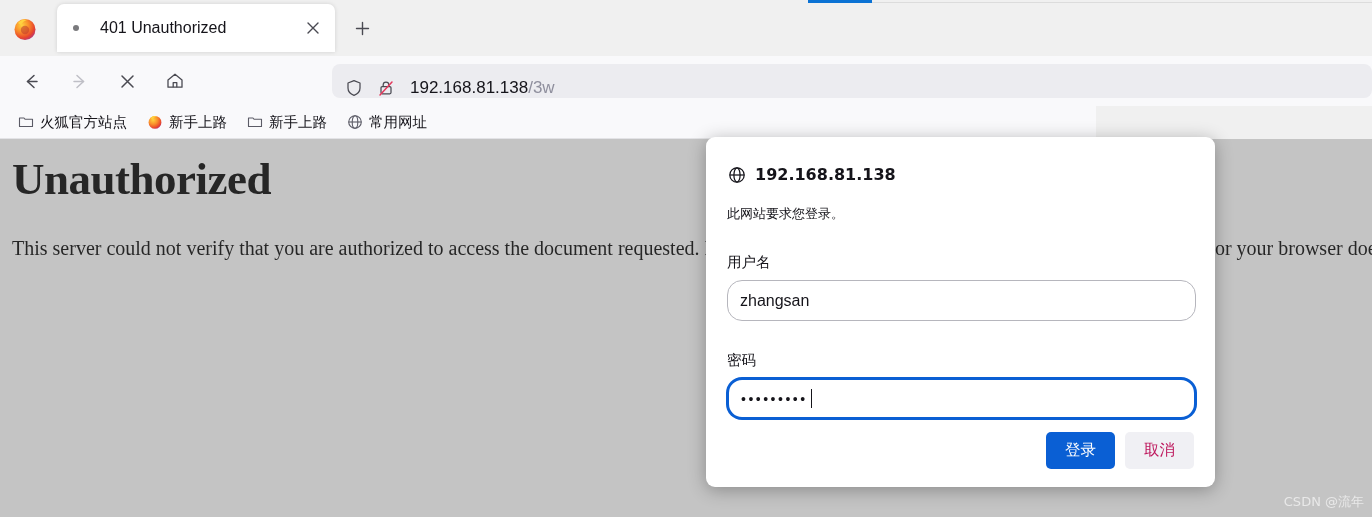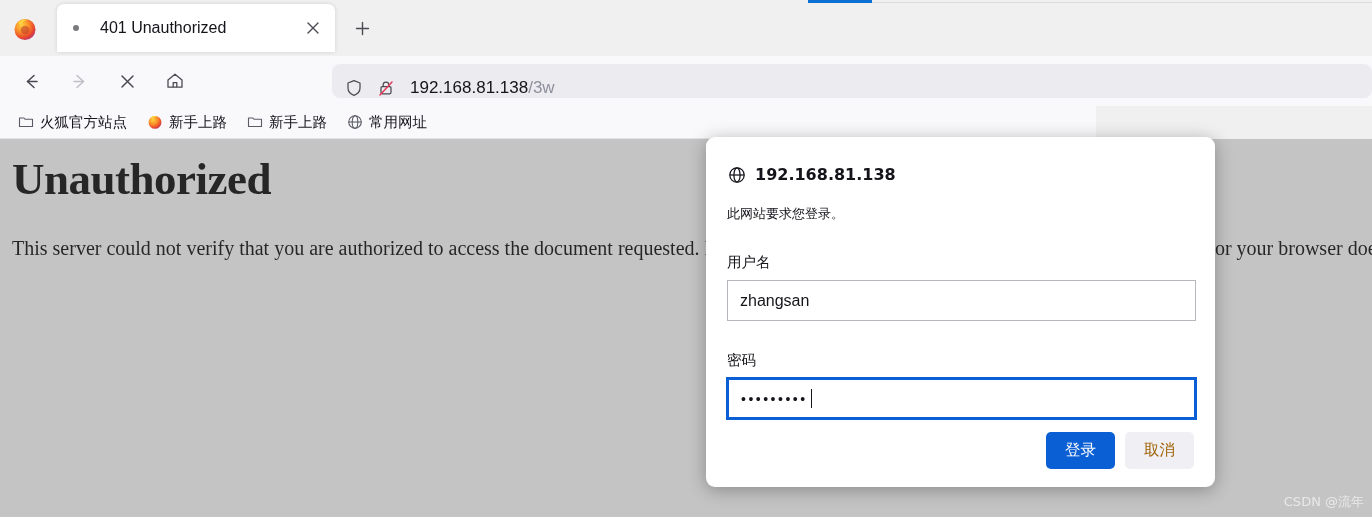--- a/index.html
+++ b/index.html
@@ -157,21 +157,21 @@
   .dlg-msg {
     margin-top: 21px; font-size: 13px; color: #15141a;
     font-family: "DejaVu Sans", "Liberation Sans", sans-serif;
   }
   .field-label {
     margin-top: 30px; font-size: 14.5px; color: #15141a;
     font-family: "DejaVu Sans", "Liberation Sans", sans-serif;
   }
   .field-input {
     margin-top: 8px; width: 469px; height: 41px;
-    border: 1px solid #b6b6bd; border-radius: 0;
+    border: 1px solid #b6b6bd; border-radius: 15px;
     background: #ffffff;
     display: flex; align-items: center;
     padding: 8px 12px;
     font-size: 16px; color: #15141a;
   }
   .field-input.focused {
     border: 2px solid #0a5fd4;
     box-shadow: 0 0 0 1px #0a5fd4;
   }
   .pw-dots {
@@ -188,21 +188,21 @@
     display: flex; align-items: center; gap: 10px;
   }
   .btn {
     height: 37px; min-width: 69px; padding: 0 2px;
     border-radius: 5px; border: none;
     display: flex; align-items: center; justify-content: center;
     font-size: 15.5px;
     font-family: "DejaVu Sans", "Liberation Sans", sans-serif;
   }
   .btn-primary { background: #0a5fd4; color: #ffffff; }
-  .btn-secondary { background: #f0f0f4; color: #a16207; }
+  .btn-secondary { background: #f0f0f4; color: #be185d; }
 
   
   .watermark {
     position: absolute; right: 8px; bottom: 6px;
     font-size: 13px; color: rgba(255,255,255,0.62);
     font-family: "DejaVu Sans", "Liberation Sans", sans-serif;
     white-space: nowrap;
   }
 </style>
 </head>

